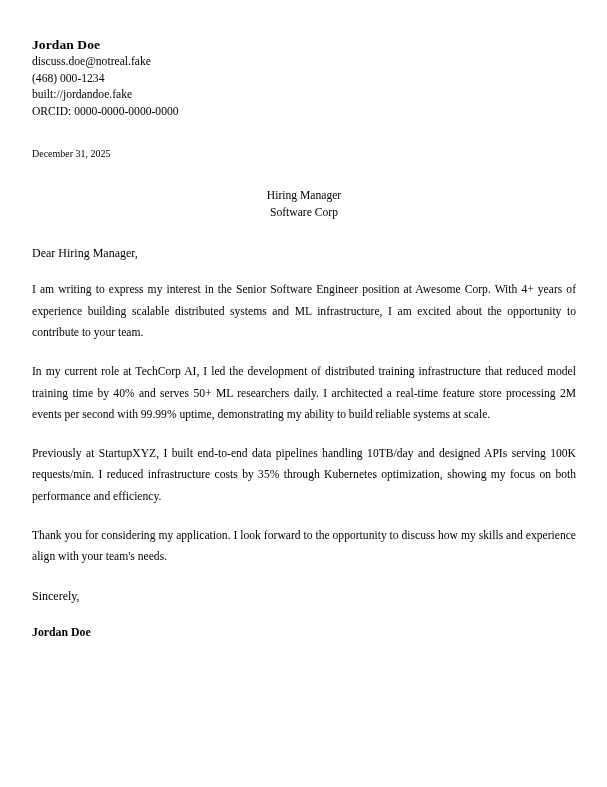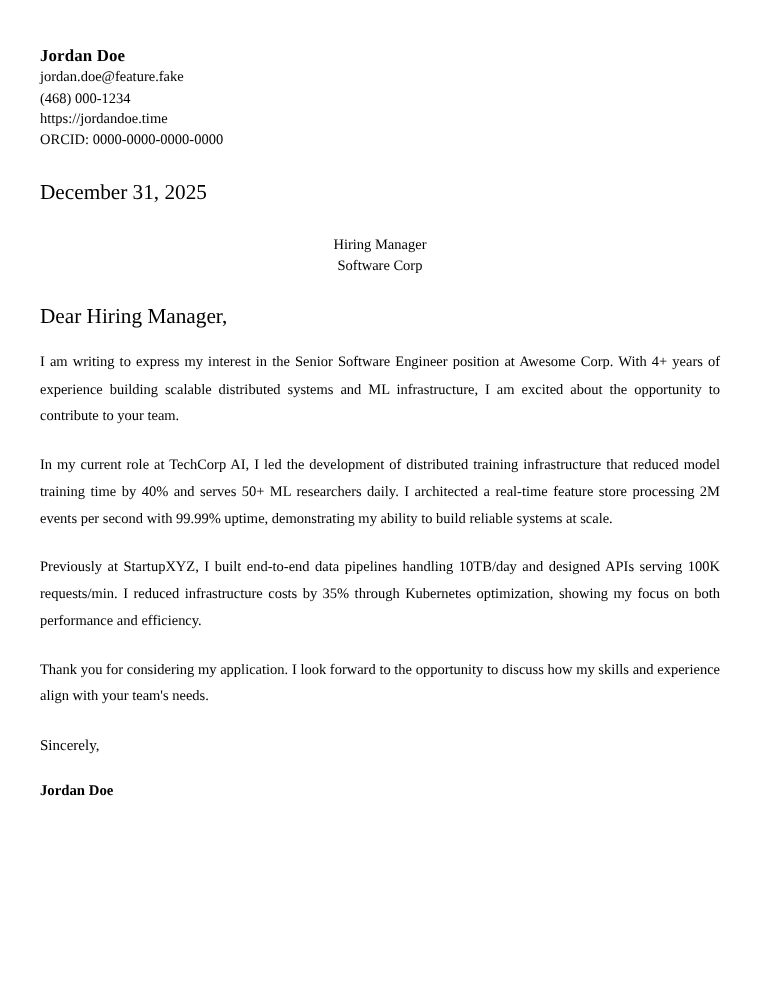--- a/index.html
+++ b/index.html
@@ -30,35 +30,35 @@
     margin: 0 0 1px 0;
     letter-spacing: 0.1px;
   }
   .contact-line {
     font-size: 11.6px;
     line-height: 16.6px;
     margin: 0;
     white-space: nowrap;
   }
   .date-line {
-    font-size: 17px;
+    font-size: 10px;
     line-height: 16.6px;
     margin: 26px 0 0 0;
   }
   .recipient-block {
     margin: 24px 0 0 0;
   }
   .recipient-line {
     font-size: 11.6px;
     line-height: 17.4px;
     margin: 0;
     text-align: center;
   }
   .salutation {
-    font-size: 17px;
+    font-size: 12px;
     line-height: 16.6px;
     margin: 23px 0 0 0;
   }
   .body-paragraph {
     font-size: 11.6px;
     line-height: 21.3px;
     margin: 18px 0 0 0;
     text-align: justify;
     text-justify: inter-word;
     hyphens: none;
@@ -75,23 +75,23 @@
     margin: 20px 0 0 0;
   }
 </style>
 </head>
 <body>
 
 <div class="page">
 
   <header>
     <h1 class="sender-name">Jordan Doe</h1>
-    <p class="contact-line">jordan.doe@feature.fake</p>
+    <p class="contact-line">discuss.doe@notreal.fake</p>
     <p class="contact-line">(468) 000-1234</p>
-    <p class="contact-line">https://jordandoe.time</p>
+    <p class="contact-line">built://jordandoe.fake</p>
     <p class="contact-line">ORCID: 0000-0000-0000-0000</p>
   </header>
 
   <p class="date-line">December 31, 2025</p>
 
   <div class="recipient-block">
     <p class="recipient-line">Hiring Manager</p>
     <p class="recipient-line">Software Corp</p>
   </div>
 

